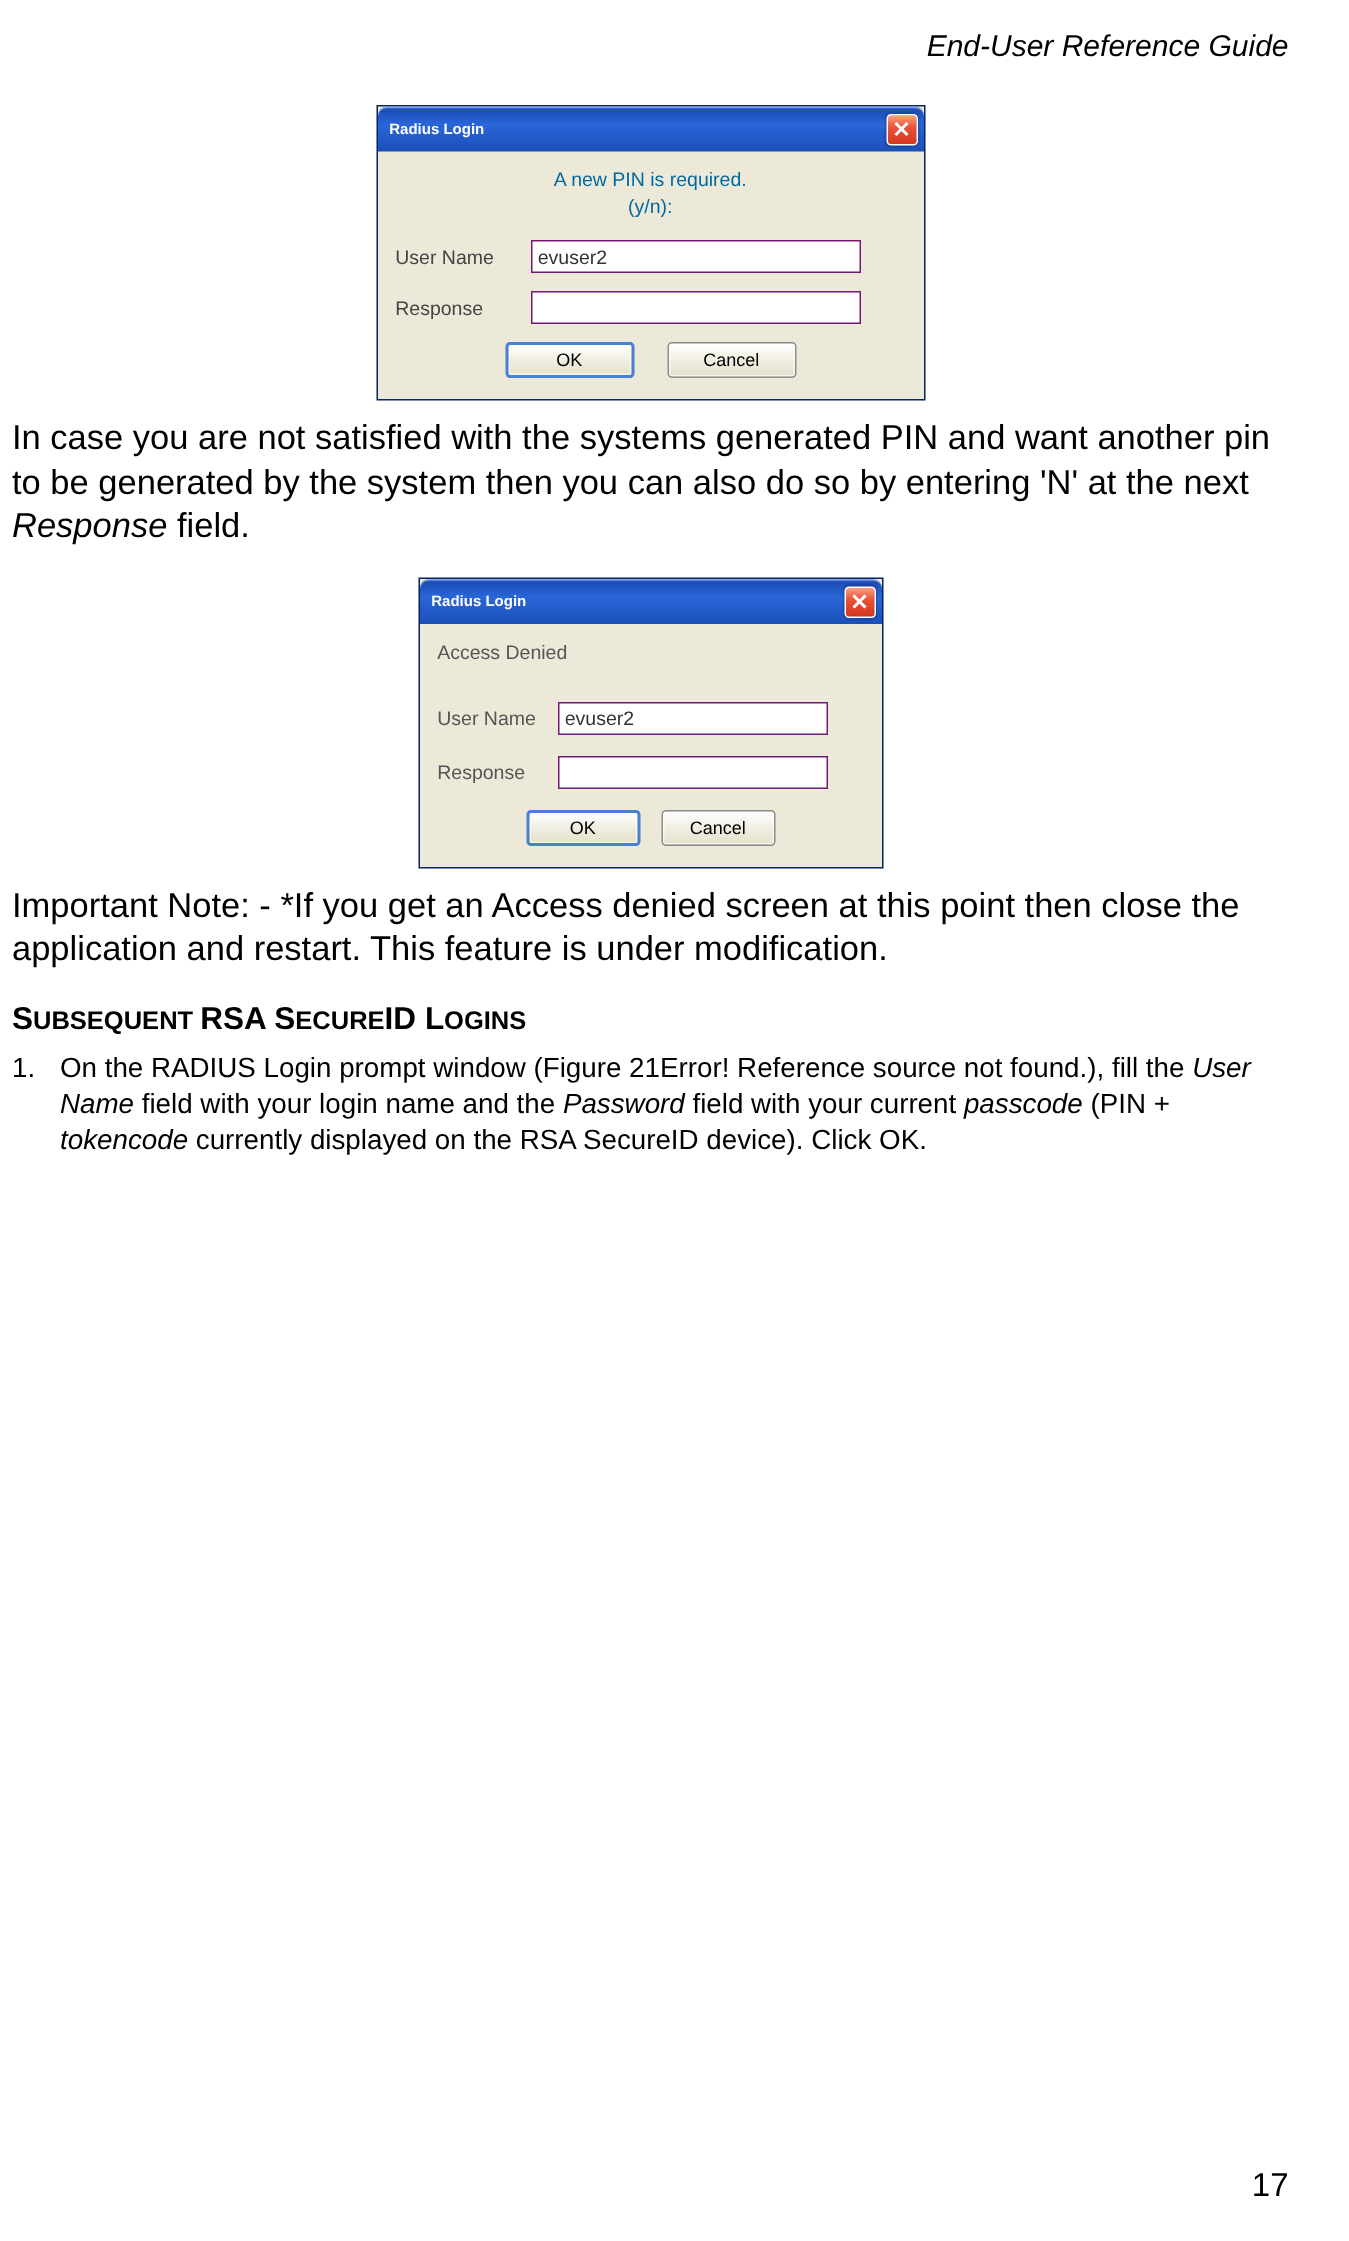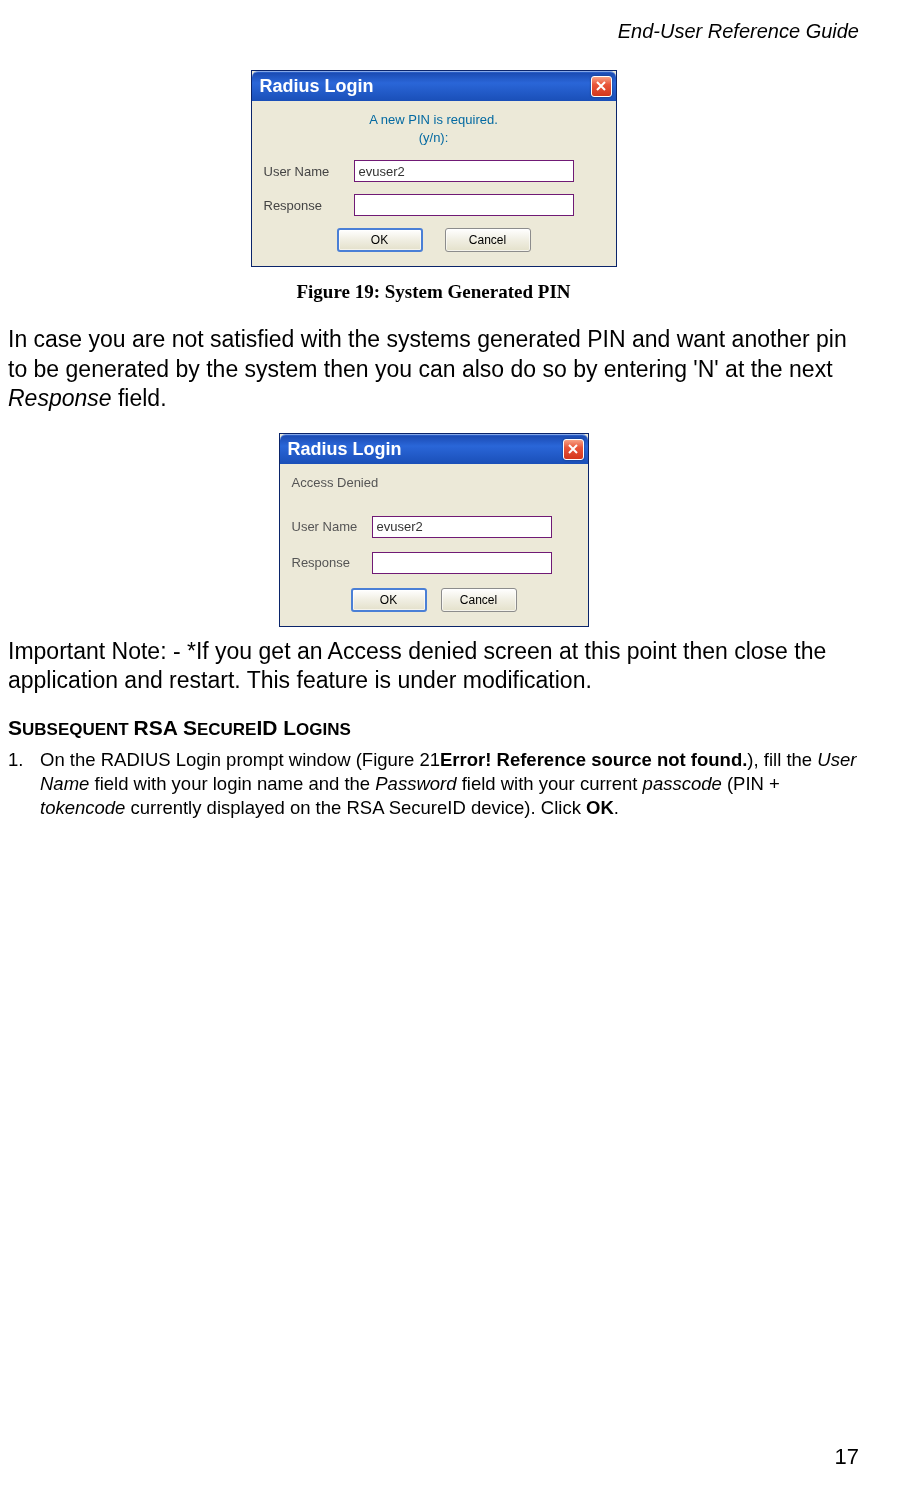--- a/index.html
+++ b/index.html
@@ -40,21 +40,21 @@
     .dialog1 { width: 366px; }
     .dialog2 { width: 310px; }
     .titlebar {
       background: linear-gradient(180deg, #3b75e0 0%, #1c4db5 8%, #2a66d8 40%, #1a4fb8 100%);
       color: #fff;
       height: 30px;
       display: flex;
       align-items: center;
       padding: 0 4px 0 8px;
       font-weight: bold;
-      font-size: 18px;
+      font-size: 10px;
       position: relative;
       border-radius: 6px 6px 0 0;
       box-shadow: inset 0 1px 0 rgba(255,255,255,0.4);
     }
     .titlebar .spacer { flex: 1; }
     .close-btn {
       width: 21px;
       height: 21px;
       background: linear-gradient(180deg, #f8a083 0%, #e8553a 40%, #d4361c 100%);
       border: 1px solid #fff;
@@ -157,21 +157,21 @@
     .h2 .sm { font-size: 17px; }
     .ol-item {
       display: flex;
       font-size: 18.5px;
       line-height: 1.3;
       margin-top: 8px;
     }
     .ol-num { width: 32px; flex-shrink: 0; }
     .ol-body { flex: 1; }
     .ol-body .it { font-style: italic; }
-    .ol-body .bd { font-weight: bold; }
+    .ol-body .bd { font-weight: normal; }
     .page-num {
       position: absolute;
       bottom: 24px;
       right: 40px;
       font-size: 22px;
     }
   </style>
 </head>
 <body>
 
@@ -204,21 +204,20 @@
           <input class="txt" type="text" value="" style="">
         </div>
         <div class="btnrow">
           <button class="winbtn default">OK</button>
           <button class="winbtn">Cancel</button>
         </div>
       </div>
     </div>
   </div>
 
-  <div class="figcap">Figure 19: System Generated PIN</div>
 
   <p class="para">
     <span>In case you are not satisfied with the systems generated PIN and want another pin to be generated by the system then you can also do so by entering 'N' at the next </span><span class="it">Response</span><span> field.</span>
   </p>
 
   <div class="dialog-wrap">
     <div class="dialog dialog2">
       <div class="titlebar">
         <span>Radius Login</span>
         <span class="spacer"></span>

